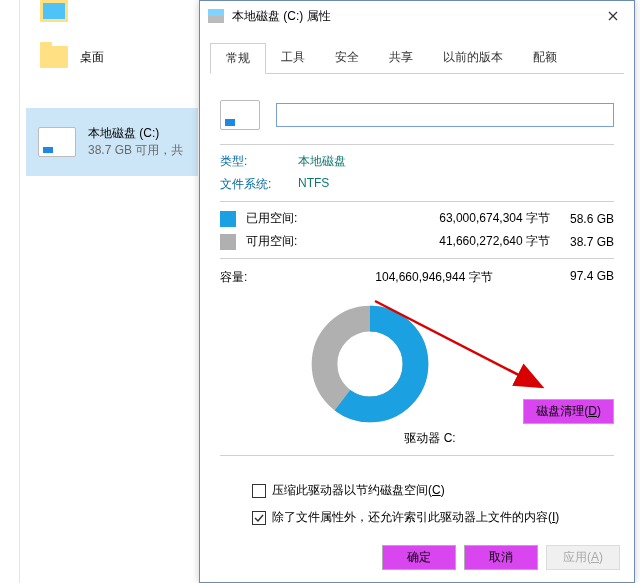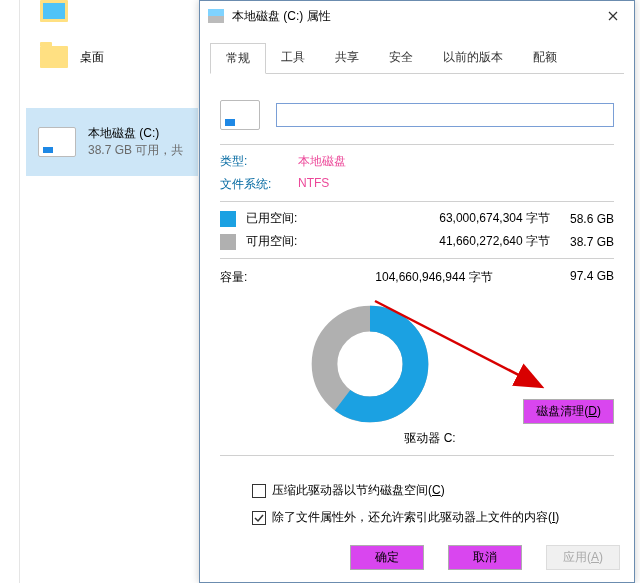--- a/index.html
+++ b/index.html
@@ -35,21 +35,21 @@
 
   .row-top { display: flex; align-items: center; gap: 16px; margin-bottom: 14px; }
   .big-drive-icon { width: 40px; height: 30px; background: #fff; border: 1px solid #bbb; border-radius: 2px; position: relative; }
   .big-drive-icon::after { content: ""; position: absolute; bottom: 3px; left: 4px; width: 10px; height: 7px; background: #1e88e5; }
   .name-input { flex: 1; height: 24px; border: 1px solid #7a9fd6; padding: 2px 4px; }
 
   .hr { border: none; border-top: 1px solid #d0d0d0; margin: 8px 0; }
 
   .kv { display: flex; margin: 6px 0; }
   .kv .k { width: 78px; color: #0369a1; }
-  .kv .v { color: #ec4899; }
+  .kv .v { color: #0f766e; }
 
   .space-row { display: flex; align-items: center; margin: 6px 0; }
   .swatch { width: 16px; height: 16px; margin-right: 10px; }
   .sw-used { background: #1ba1e2; }
   .sw-free { background: #b0b0b0; }
   .space-label { width: 72px; }
   .space-bytes { flex: 1; text-align: right; }
   .space-gb { width: 64px; text-align: right; }
 
   .cap-row { display: flex; margin: 10px 0 18px 0; }
@@ -63,21 +63,21 @@
   .btn { border: 1px solid #adadad; background: #d946ef; padding: 3px 12px; cursor: pointer; }
 
   .drive-label { text-align: center; margin-top: 6px; margin-left: 26px; }
 
   .checks { margin-top: 26px; }
   .chk-row { display: flex; align-items: center; gap: 6px; margin: 10px 0; padding-left: 32px; }
   .chk { width: 14px; height: 14px; border: 1px solid #333; display: inline-flex; align-items: center; justify-content: center; background: #fff; }
   .chk.checked svg { display: block; }
   .chk svg { display: none; width: 10px; height: 10px; }
 
-  .dialog-buttons { position: absolute; right: 14px; bottom: 12px; display: flex; gap: 24px; }
+  .dialog-buttons { position: absolute; right: 14px; bottom: 12px; display: flex; gap: 8px; }
   .dialog-buttons .btn { min-width: 74px; text-align: center; }
   .dialog-buttons .btn[disabled] { color: #aaa; background: #f0f0f0; border-color: #dcdcdc; cursor: default; }
 
   
   .arrow { position: absolute; pointer-events: none; }
 
   u { text-decoration: underline; }
 </style>
 </head>
 <body>
@@ -112,22 +112,22 @@
     <div class="close">
       <svg viewBox="0 0 10 10">
           <path d="M1 1 L9 9 M9 1 L1 9" stroke="#333" stroke-width="1.2"></path>
         </svg>
     </div>
   </div>
 
   <div class="tabs">
     <div class="tab active">常规</div>
     <div class="tab">工具</div>
+    <div class="tab">安全</div>
     <div class="tab">共享</div>
-    <div class="tab">安全</div>
     <div class="tab">以前的版本</div>
     <div class="tab">配额</div>
   </div>
 
   <div class="content">
 
     <div class="row-top">
       <div class="big-drive-icon"></div>
       <input class="name-input" type="text" value="" style="">
     </div>

